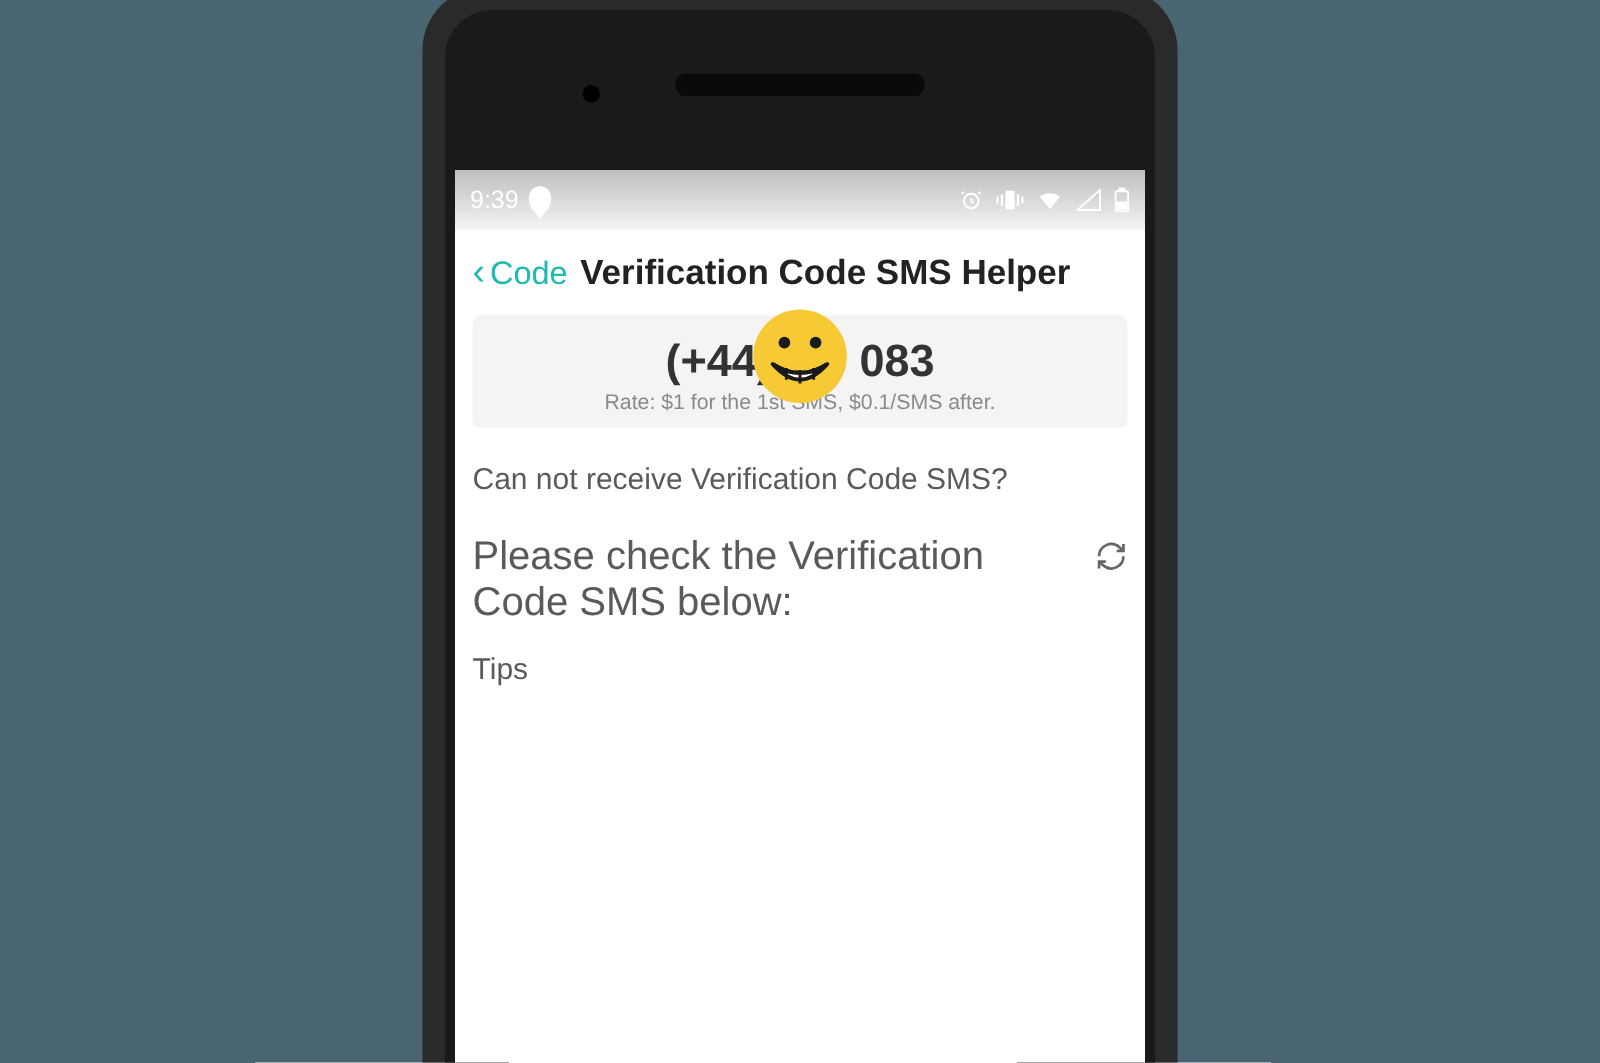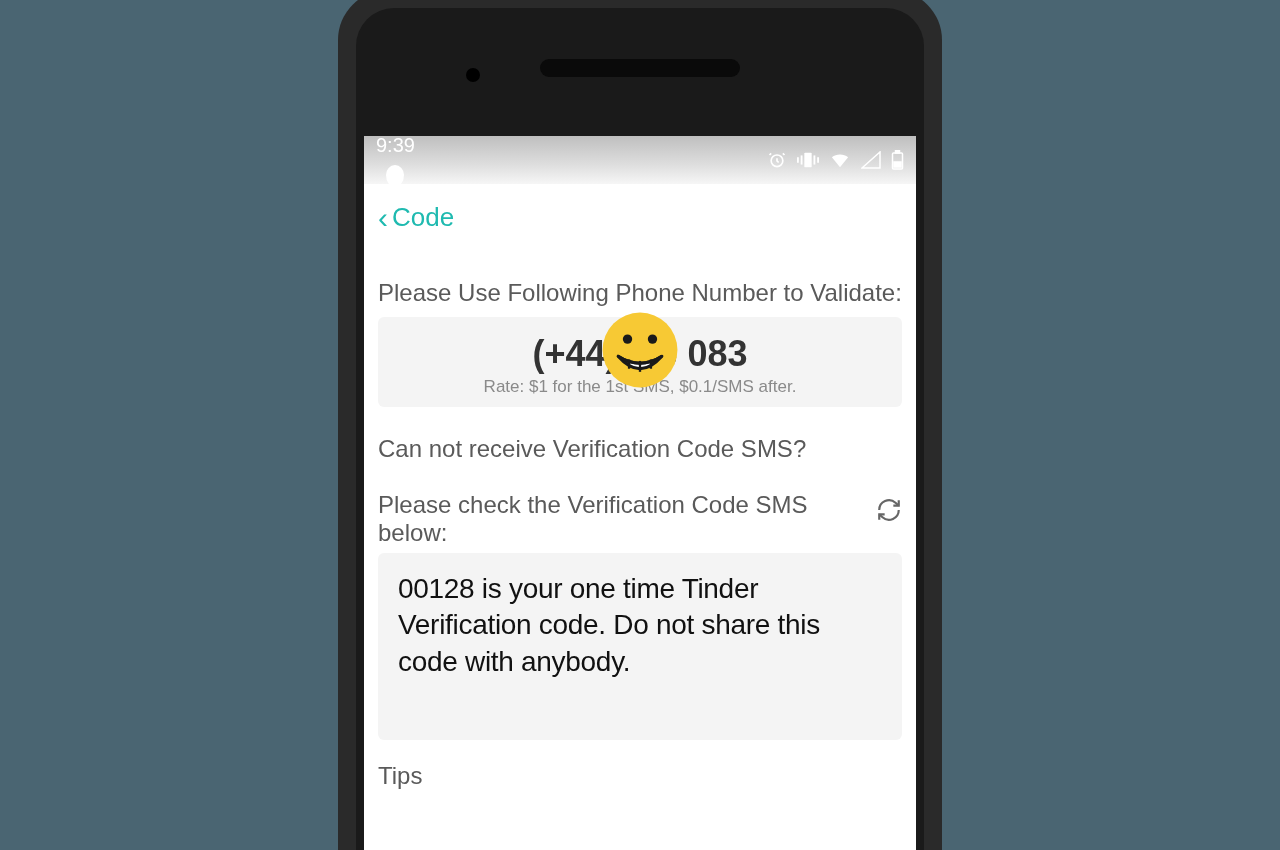--- a/index.html
+++ b/index.html
@@ -65,21 +65,21 @@
     height: 48px;
     background: linear-gradient(#bfbfbf, #dedede 60%, #f6f6f6);
     color: #fff;
     display: flex;
     align-items: center;
     justify-content: space-between;
     padding: 0 12px;
     font-size: 20px;
     font-weight: 500;
   }
-  .status-left { display: flex; align-items: center; gap: 8px; flex-direction: column; }
+  .status-left { display: flex; align-items: center; gap: 8px; }
   .status-bubble {
     width: 18px; height: 22px; background: #fff; border-radius: 50% 50% 50% 50% / 45% 45% 55% 55%;
     position: relative;
   }
   .status-bubble::after{
     content:""; position:absolute; left:4px; bottom:-4px; width:0;height:0;
     border-left:5px solid transparent;border-right:5px solid transparent;border-top:6px solid #fff;
   }
   .status-right { display: flex; align-items: center; gap: 10px; }
   .s-icon { display:inline-flex; }
@@ -128,21 +128,21 @@
     padding: 20px 0;
     border-radius: 6px;
     text-align: center;
     margin-top: 6px;
   }
   .check-row {
     display: flex; align-items: flex-start; justify-content: space-between;
     gap: 10px; margin-top: 28px;
   }
   .check-label {
-    color: #5a5a5a; font-size: 24px; flex: 1;
+    color: #5a5a5a; font-size: 32px; flex: 1;
   }
   .refresh {
     margin-top: 6px; color: #666; flex-shrink: 0;
   }
   .sms-card {
     background: #f4f4f4;
     border-radius: 6px;
     padding: 18px 20px 60px;
     margin-top: 6px;
   }
@@ -206,24 +206,24 @@
               </svg>
           </span>
         </div>
       </div>
 
       <div class="nav-bar">
         <div class="back">
           <span class="chev">‹</span>
           <span>Code</span>
         </div>
+        <div class="title">Verification Code SMS Helper</div>
       </div>
 
       <div class="content">
-        <div class="label">Please Use Following Phone Number to Validate:</div>
         <div class="phone-card">
           <div class="phone-number">(+44)786       083</div>
           <div class="rate">Rate: $1 for the 1st SMS, $0.1/SMS after.</div>
           <div class="emoji">
             <svg viewBox="0 0 100 100">
               <circle cx="50" cy="50" r="48" fill="#f7c934"></circle>
               <circle cx="34" cy="36" r="6" fill="#1a1a1a"></circle>
               <circle cx="66" cy="36" r="6" fill="#1a1a1a"></circle>
               <path d="M22 58 Q50 90 78 58 Q50 76 22 58 Z" fill="#fff" stroke="#1a1a1a" stroke-width="4" stroke-linejoin="round"></path>
               <path d="M22 58 Q50 76 78 58" fill="none" stroke="#1a1a1a" stroke-width="4"></path>
@@ -241,22 +241,19 @@
           <div class="refresh">
             <svg width="26" height="26" viewBox="0 0 24 24" fill="none" stroke="#666" stroke-width="2">
               <path d="M3 12a9 9 0 0 1 15-6.7L21 8"></path>
               <path d="M21 3v5h-5"></path>
               <path d="M21 12a9 9 0 0 1-15 6.7L3 16"></path>
               <path d="M3 21v-5h5"></path>
             </svg>
           </div>
         </div>
 
-        <div class="sms-card">
-          <div class="sms-text">00128 is your one time Tinder Verification code. Do not share this code with anybody.</div>
-        </div>
 
         <div class="tips">Tips</div>
       </div>
 
     </div>
   </div>
 </div>
 
 </body></html>

